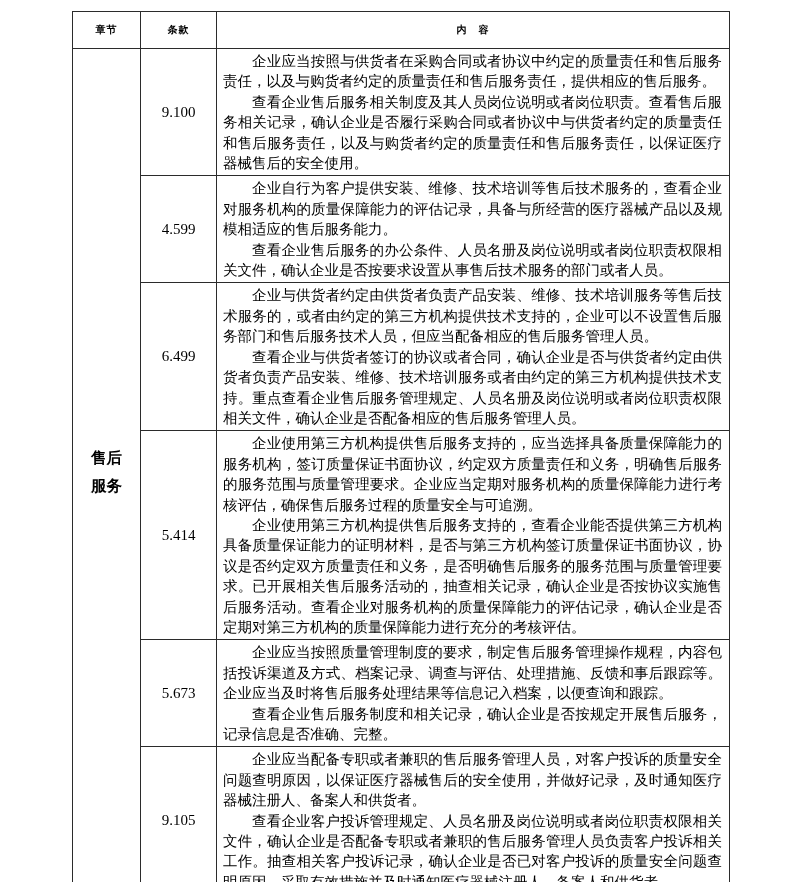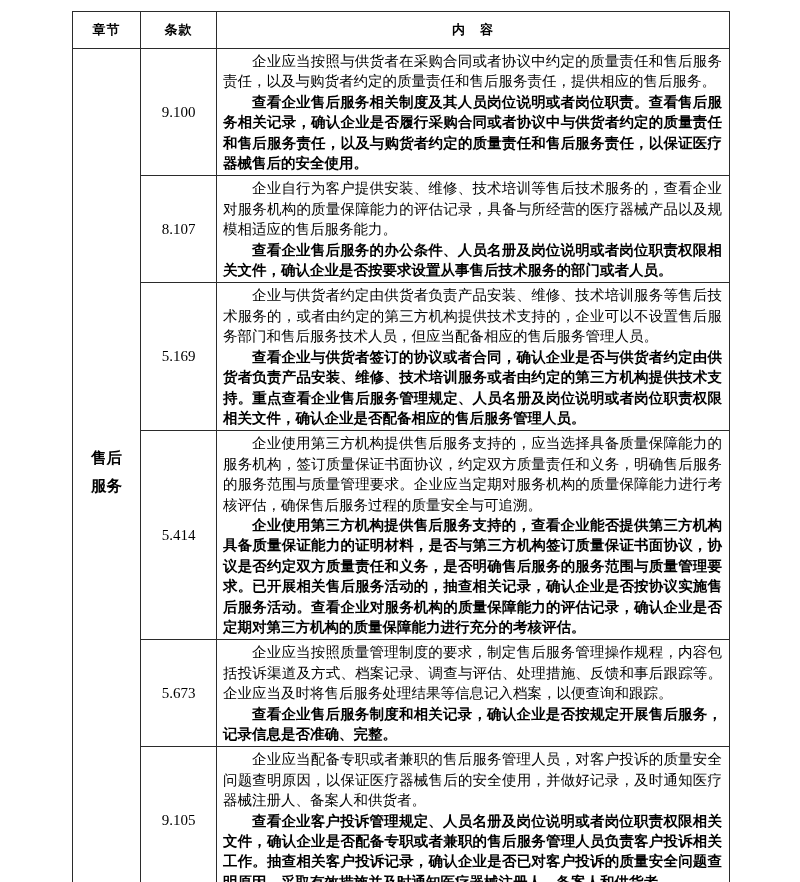--- a/index.html
+++ b/index.html
@@ -23,21 +23,21 @@
     table-layout: fixed;
     width: 657px;
     margin: 11px 0 0 72px;
   }
   table.reg-table td, table.reg-table th {
     border: 1px solid #2b2b2b;
     box-sizing: border-box;
   }
   thead th {
     height: 37px;
-    font-size: 13px;
+    font-size: 10px;
     font-weight: bold;
     text-align: center;
     vertical-align: middle;
     letter-spacing: 1px;
     font-family: Liberation Serif, serif;
   }
   td.chapter-cell {
     text-align: center;
     vertical-align: middle;
     font-weight: bold;
@@ -58,21 +58,21 @@
   p.para {
     margin: 0;
     font-size: 14.5px;
     line-height: 20.4px;
     text-indent: 2em;
     text-align: justify;
     text-justify: inter-ideograph;
     font-family: "Liberation Serif", "DejaVu Serif", serif;
   }
   p.para.check {
-    font-weight: bold;
+    font-weight: normal;
     font-family: "Liberation Sans", "DejaVu Sans", sans-serif;
   }
 </style>
 </head>
 <body>
 
 <div class="page">
   <table class="reg-table">
     <colgroup>
       <col style="width:68px">
@@ -92,28 +92,28 @@
             <div>售后</div>
             <div>服务</div>
           </td>
           <td class="clause-cell">9.100</td>
           <td class="content-cell">
             <p class="para">企业应当按照与供货者在采购合同或者协议中约定的质量责任和售后服务责任，以及与购货者约定的质量责任和售后服务责任，提供相应的售后服务。</p>
             <p class="para check">查看企业售后服务相关制度及其人员岗位说明或者岗位职责。查看售后服务相关记录，确认企业是否履行采购合同或者协议中与供货者约定的质量责任和售后服务责任，以及与购货者约定的质量责任和售后服务责任，以保证医疗器械售后的安全使用。</p>
           </td>
         </tr>
         <tr>
-          <td class="clause-cell">8.107</td>
+          <td class="clause-cell">4.599</td>
           <td class="content-cell">
             <p class="para">企业自行为客户提供安装、维修、技术培训等售后技术服务的，查看企业对服务机构的质量保障能力的评估记录，具备与所经营的医疗器械产品以及规模相适应的售后服务能力。</p>
             <p class="para check">查看企业售后服务的办公条件、人员名册及岗位说明或者岗位职责权限相关文件，确认企业是否按要求设置从事售后技术服务的部门或者人员。</p>
           </td>
         </tr>
         <tr>
-          <td class="clause-cell">5.169</td>
+          <td class="clause-cell">6.499</td>
           <td class="content-cell">
             <p class="para">企业与供货者约定由供货者负责产品安装、维修、技术培训服务等售后技术服务的，或者由约定的第三方机构提供技术支持的，企业可以不设置售后服务部门和售后服务技术人员，但应当配备相应的售后服务管理人员。</p>
             <p class="para check">查看企业与供货者签订的协议或者合同，确认企业是否与供货者约定由供货者负责产品安装、维修、技术培训服务或者由约定的第三方机构提供技术支持。重点查看企业售后服务管理规定、人员名册及岗位说明或者岗位职责权限相关文件，确认企业是否配备相应的售后服务管理人员。</p>
           </td>
         </tr>
         <tr>
           <td class="clause-cell">5.414</td>
           <td class="content-cell">
             <p class="para">企业使用第三方机构提供售后服务支持的，应当选择具备质量保障能力的服务机构，签订质量保证书面协议，约定双方质量责任和义务，明确售后服务的服务范围与质量管理要求。企业应当定期对服务机构的质量保障能力进行考核评估，确保售后服务过程的质量安全与可追溯。</p>
             <p class="para check">企业使用第三方机构提供售后服务支持的，查看企业能否提供第三方机构具备质量保证能力的证明材料，是否与第三方机构签订质量保证书面协议，协议是否约定双方质量责任和义务，是否明确售后服务的服务范围与质量管理要求。已开展相关售后服务活动的，抽查相关记录，确认企业是否按协议实施售后服务活动。查看企业对服务机构的质量保障能力的评估记录，确认企业是否定期对第三方机构的质量保障能力进行充分的考核评估。</p>

